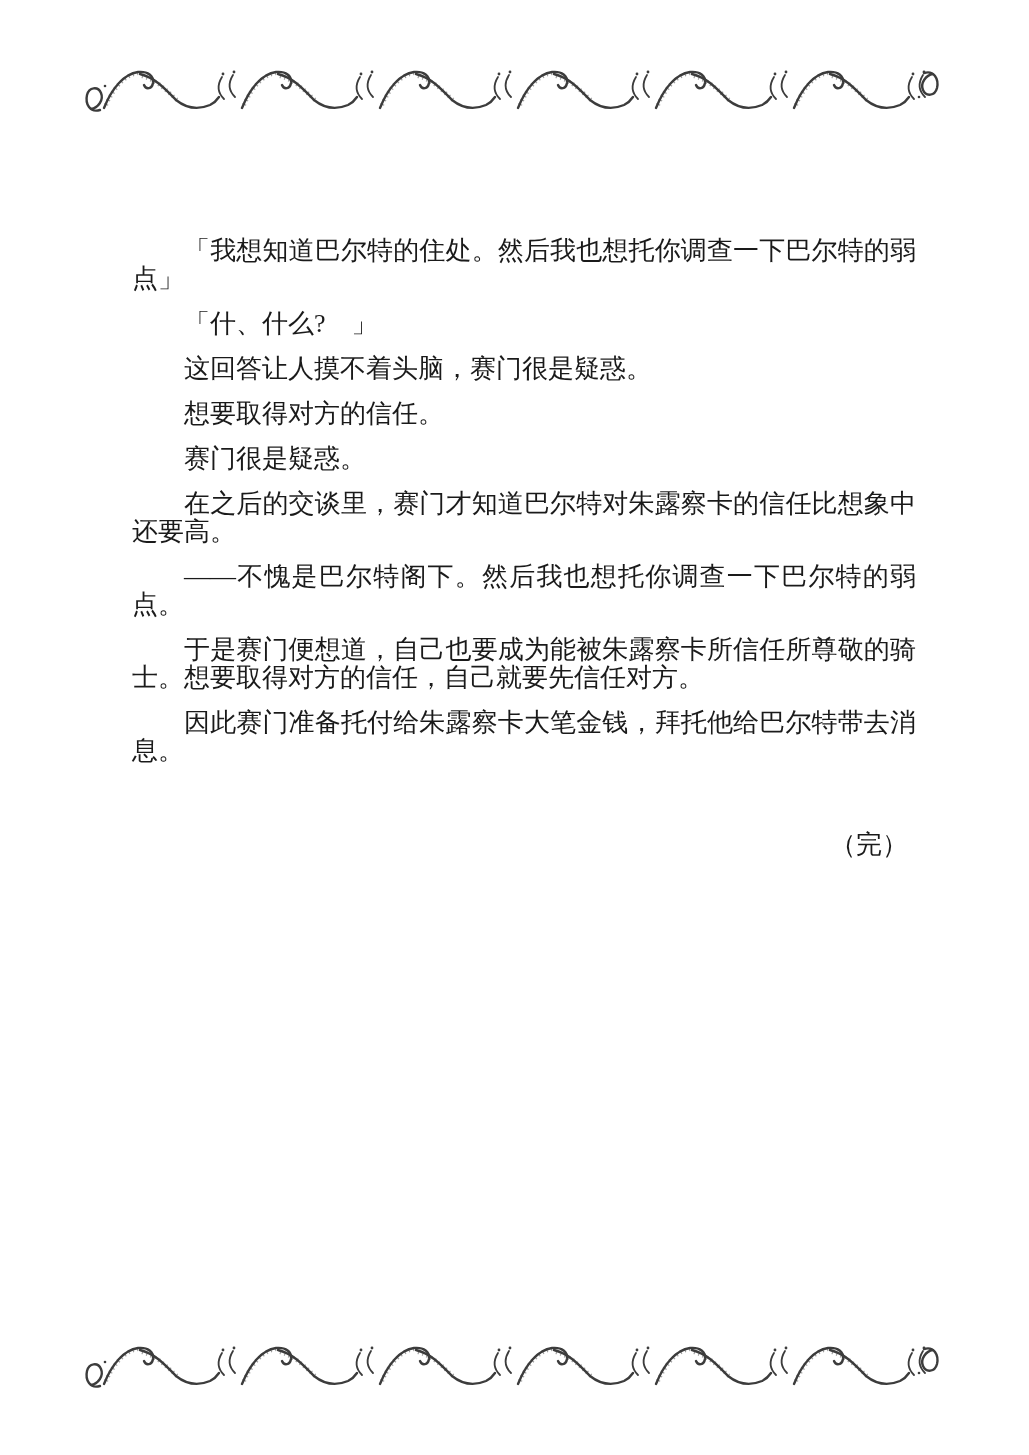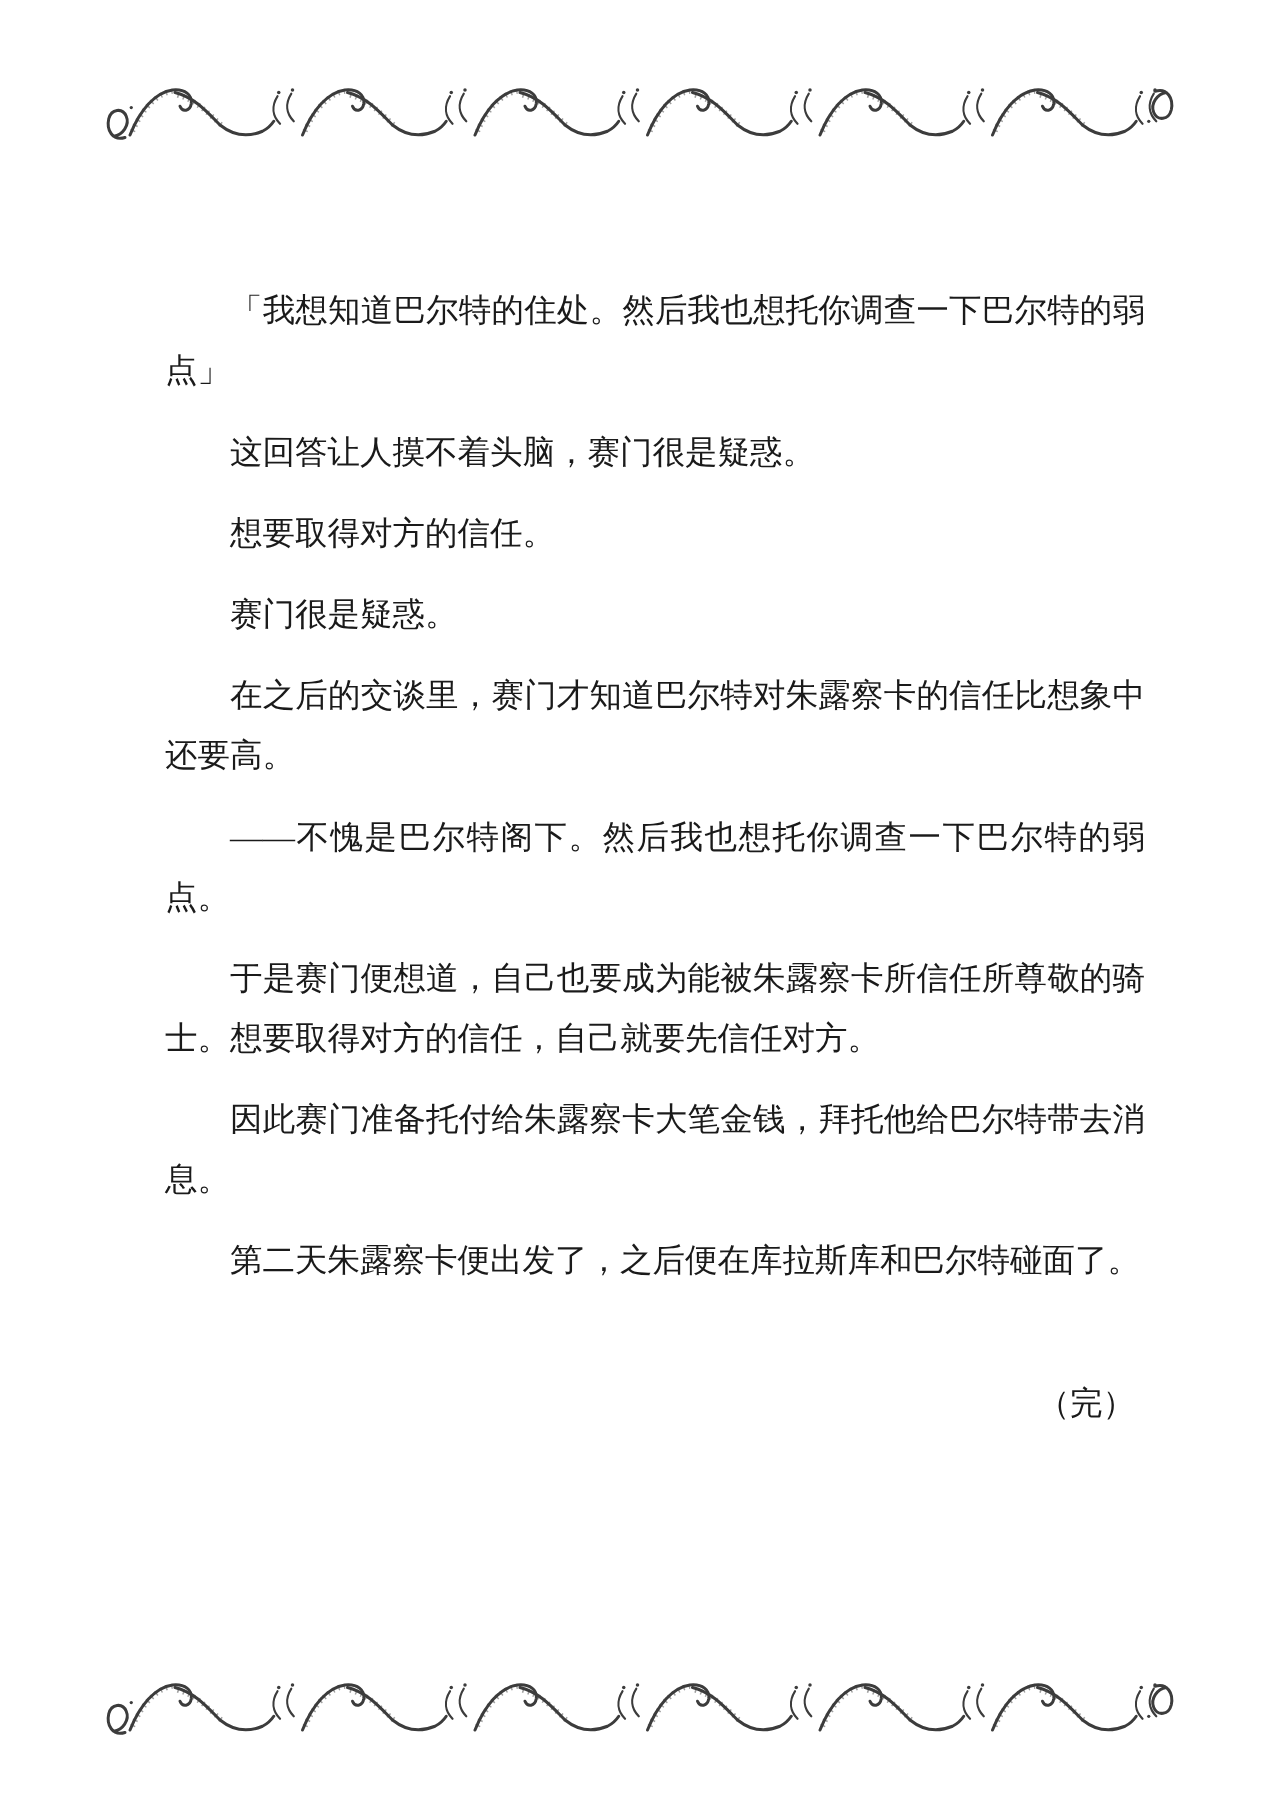--- a/index.html
+++ b/index.html
@@ -26,24 +26,24 @@
   .ornament svg { display: block; width: 100%; height: 100%; }
 
   .swash   { fill: none; stroke: var(--ornament-color, #3c3c3c); stroke-width: 2.4; stroke-linecap: round; }
   .feather { fill: none; stroke: var(--ornament-color, #3c3c3c); stroke-width: 4.2; stroke-dasharray: 1.2 3.4; opacity: .5; }
   .sprig   { fill: none; stroke: var(--ornament-color, #3c3c3c); stroke-width: 1.8; stroke-linecap: round; }
   .dot     { fill: var(--ornament-color, #3c3c3c); }
 
   .text-block {
     position: absolute;
     left: 132px;
-    top: 225px;
+    top: 237px;
     width: 784px;
     font-size: 26px;
-    line-height: 48px;
+    line-height: 28px;
     color: var(--text-color, #1a1a1a);
     text-align: justify;
     text-justify: inter-character;
   }
   .text-block p {
     margin: 17px 0 0 0;
     text-indent: 2em;
     word-break: normal;
   }
   .paragraphs p:first-child { margin-top: 0; }
@@ -85,28 +85,28 @@
       <use href="#flourish-unit" x="710" y="0"></use>
 
       <path class="swash" d="M840,9 C850,6 855,15 853,24 C851,32 842,33 839,26 C836,19 842,11 849,10"></path>
       <circle class="dot" cx="835" cy="33" r="1.3"></circle>
     </svg>
   </div>
 
   <main class="text-block">
     <div class="paragraphs">
         <p>「我想知道巴尔特的住处。然后我也想托你调查一下巴尔特的弱点」</p>
+        <p>「什、什么?　」</p>
         <p>这回答让人摸不着头脑，赛门很是疑惑。</p>
         <p>想要取得对方的信任。</p>
         <p>赛门很是疑惑。</p>
         <p>在之后的交谈里，赛门才知道巴尔特对朱露察卡的信任比想象中还要高。</p>
         <p>——不愧是巴尔特阁下。然后我也想托你调查一下巴尔特的弱点。</p>
         <p>于是赛门便想道，自己也要成为能被朱露察卡所信任所尊敬的骑士。想要取得对方的信任，自己就要先信任对方。</p>
         <p>因此赛门准备托付给朱露察卡大笔金钱，拜托他给巴尔特带去消息。</p>
-        <p>第二天朱露察卡便出发了，之后便在库拉斯库和巴尔特碰面了。</p>
       </div>
     <p class="end-mark">（完）</p>
   </main>
 
   <div class="ornament bottom">
       <svg viewBox="0 0 856 54" preserveAspectRatio="none">
       <defs>
         <g id="flourish-unit">
           <path class="swash" d="M0,44 C8,24 20,10 34,8 C44,7 50,12 49,19 C48,25 42,26 40,21"></path>
           <path class="swash" d="M36,10 C52,14 62,26 72,36 C82,44 94,46 106,41 C110,39 113,36 115,33"></path>

